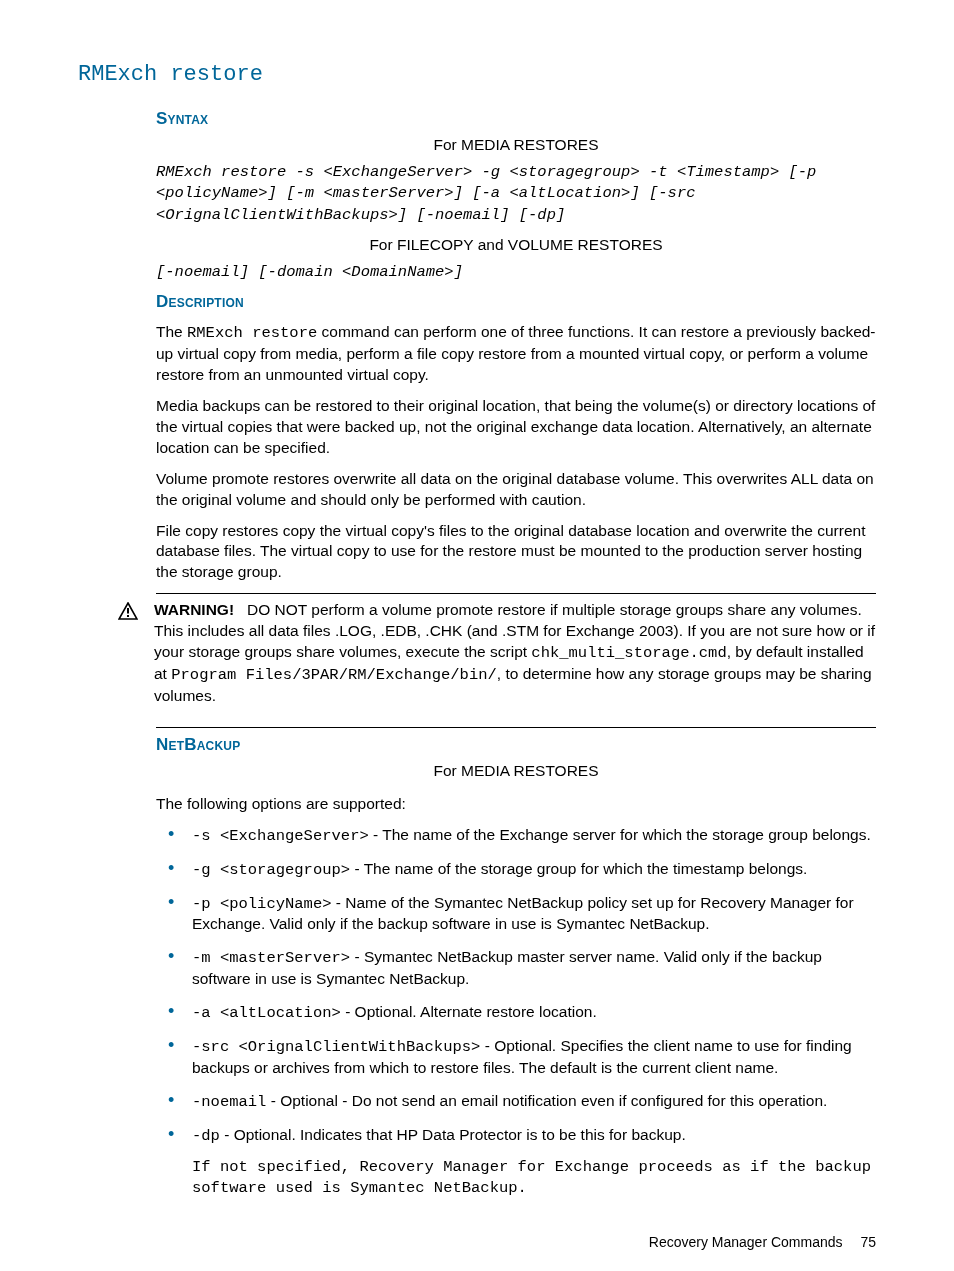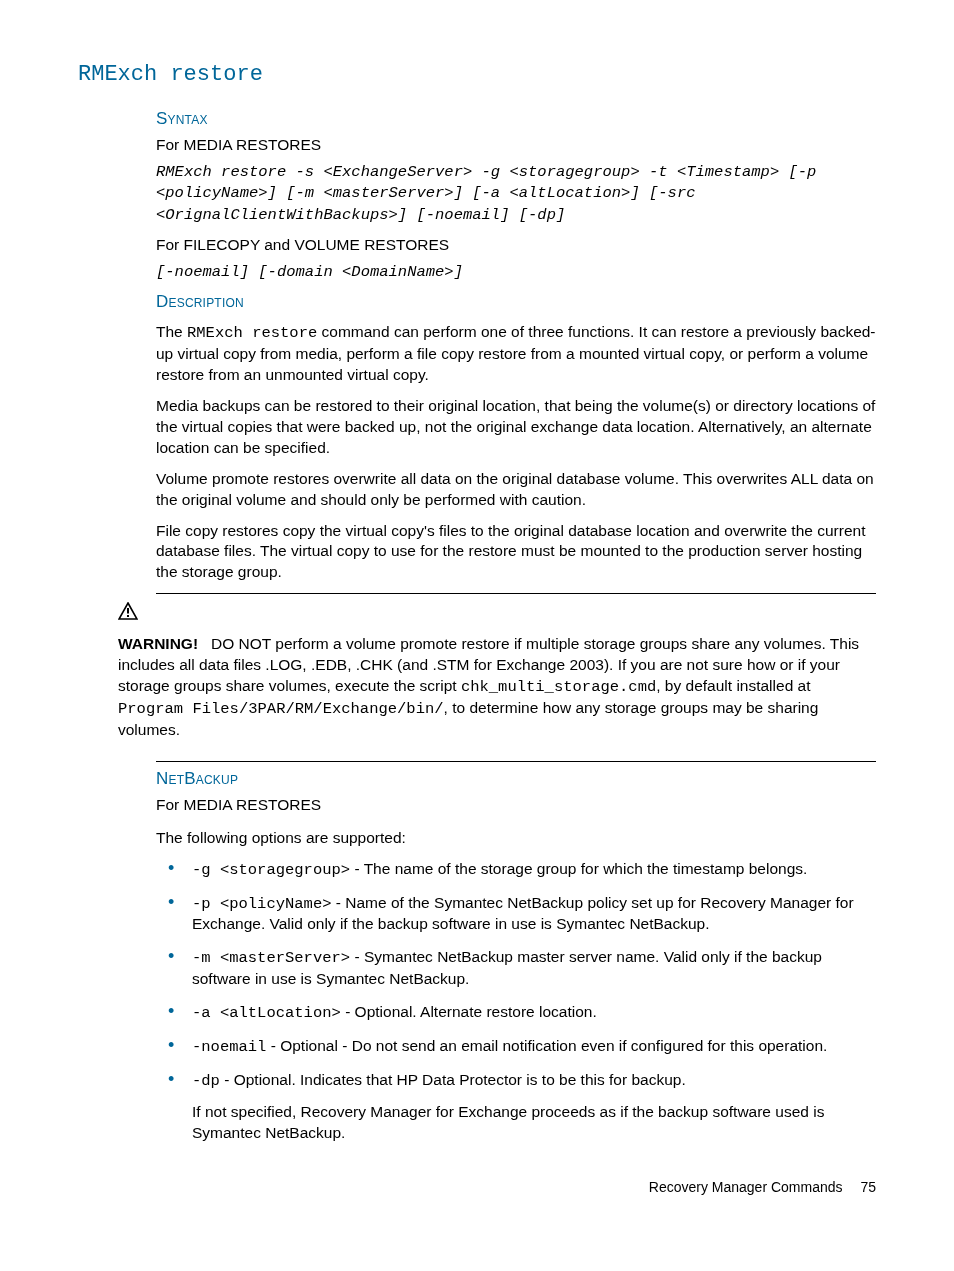--- a/index.html
+++ b/index.html
@@ -24,42 +24,42 @@
   }
   .indent { margin-left: 78px; }
   .h2 {
     color: #006699;
     font-size: 17px;
     margin: 4px 0 4px 0;
     font-weight: normal;
     font-variant: small-caps;
     letter-spacing: 0.2px;
   }
-  .subhead { margin: 4px 0 6px 0; }
+  .subhead { margin: 4px 0 6px 0; text-align: center; }
   .codeblock {
     font-family: "Courier New", monospace;
     white-space: pre-wrap;
     margin: 6px 0 8px 0;
     line-height: 1.4;
     font-style: italic;
   }
   p { margin: 8px 0 10px 0; }
   hr { border: none; border-top: 1px solid #000; margin: 10px 0 6px 0; }
-  .warnrow { display: flex; align-items: flex-start; gap: 8px; margin-left: 40px; flex-direction: column; }
+  .warnrow { display: flex; align-items: flex-start; gap: 16px; margin-left: 40px; }
   .warnicon { flex: 0 0 auto; margin-top: 2px; }
   .warnbody { flex: 1; }
   ul { list-style: none; padding-left: 0; margin: 6px 0; }
   ul li { position: relative; padding-left: 36px; margin: 8px 0 12px 0; }
   ul li::before {
     content: "•"; position: absolute; left: 12px; top: 0;
     color: #006699; font-size: 18px; line-height: 1;
   }
   .footer { text-align: right; font-size: 14px; margin-top: 34px; }
   .page { display: inline-block; margin-left: 14px; }
-  .scap { font-variant: small-caps; }
+  .scap { font-variant: small-caps; font-weight: bold; }
 </style>
 </head>
 <body>
 
 <h1 class="title">RMExch restore</h1>
 
 <div class="indent">
 
   <div class="h2 scap">Syntax</div>
   <div class="subhead">For MEDIA RESTORES</div>
@@ -94,28 +94,30 @@
 </div>
 
 <div class="indent">
   <hr>
 
   <div class="h2 scap">NetBackup</div>
   <div class="subhead">For MEDIA RESTORES</div>
   <p style="margin-top:12px;">The following options are supported:</p>
 
   <ul>
+    <li><span class="mono">-s &lt;ExchangeServer&gt;</span><span> - The name of the Exchange server for which the storage group belongs.</span></li>
     <li><span class="mono">-g &lt;storagegroup&gt;</span><span> - The name of the storage group for which the timestamp belongs.</span></li>
     <li><span class="mono">-p &lt;policyName&gt;</span><span> - Name of the Symantec NetBackup policy set up for Recovery Manager for Exchange. Valid only if the backup software in use is Symantec NetBackup.</span></li>
     <li><span class="mono">-m &lt;masterServer&gt;</span><span> - Symantec NetBackup master server name. Valid only if the backup software in use is Symantec NetBackup.</span></li>
     <li><span class="mono">-a &lt;altLocation&gt;</span><span> - Optional. Alternate restore location.</span></li>
+    <li><span class="mono">-src &lt;OrignalClientWithBackups&gt;</span><span> - Optional. Specifies the client name to use for finding backups or archives from which to restore files. The default is the current client name.</span></li>
     <li><span class="mono">-noemail</span><span> - Optional - Do not send an email notification even if configured for this operation.</span></li>
     <li>
       <span class="mono">-dp</span><span> - Optional. Indicates that HP Data Protector is to be this for backup.</span>
-      <p style="margin:10px 0 0 0;">If not specified, Recovery Manager for Exchange proceeds as if the backup software used is Symantec NetBackup.</p>
+      <p style="margin:10px 0 0 0;font-family:Liberation Mono, monospace;">If not specified, Recovery Manager for Exchange proceeds as if the backup software used is Symantec NetBackup.</p>
     </li>
   </ul>
 </div>
 
 <div class="footer">
   <span>Recovery Manager Commands</span>
   <span class="page">75</span>
 </div>
 
 </body></html>

